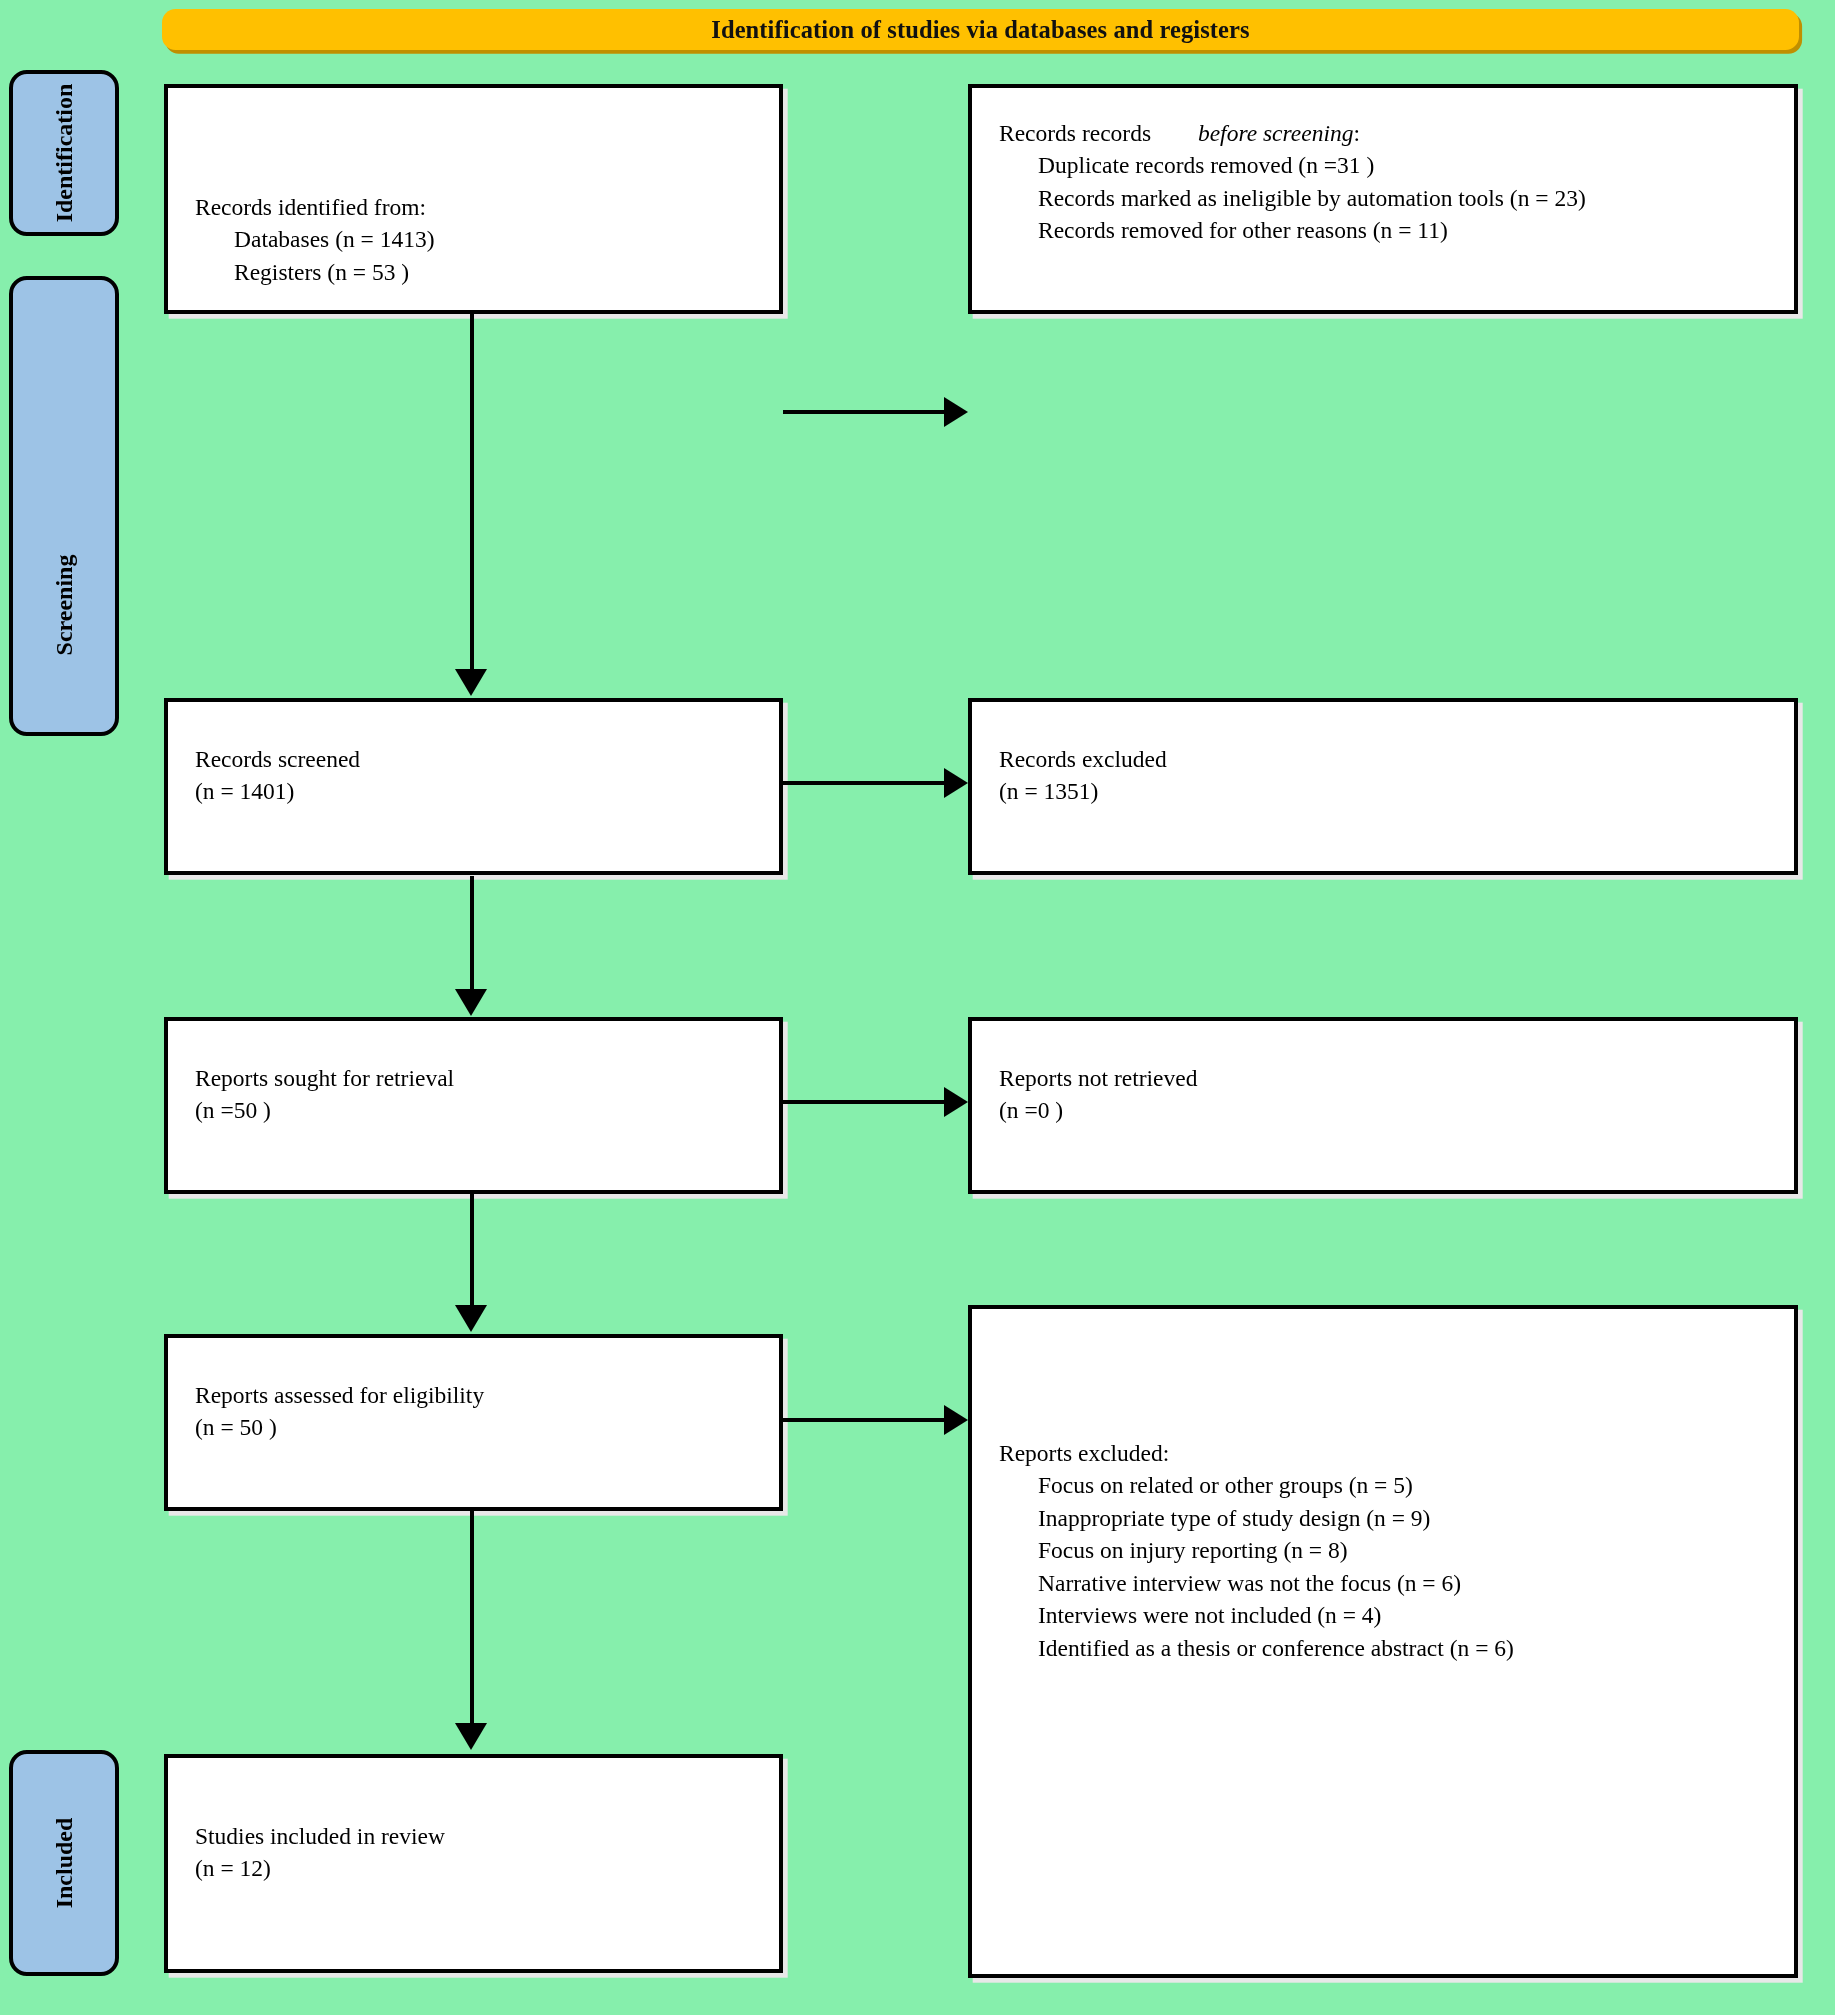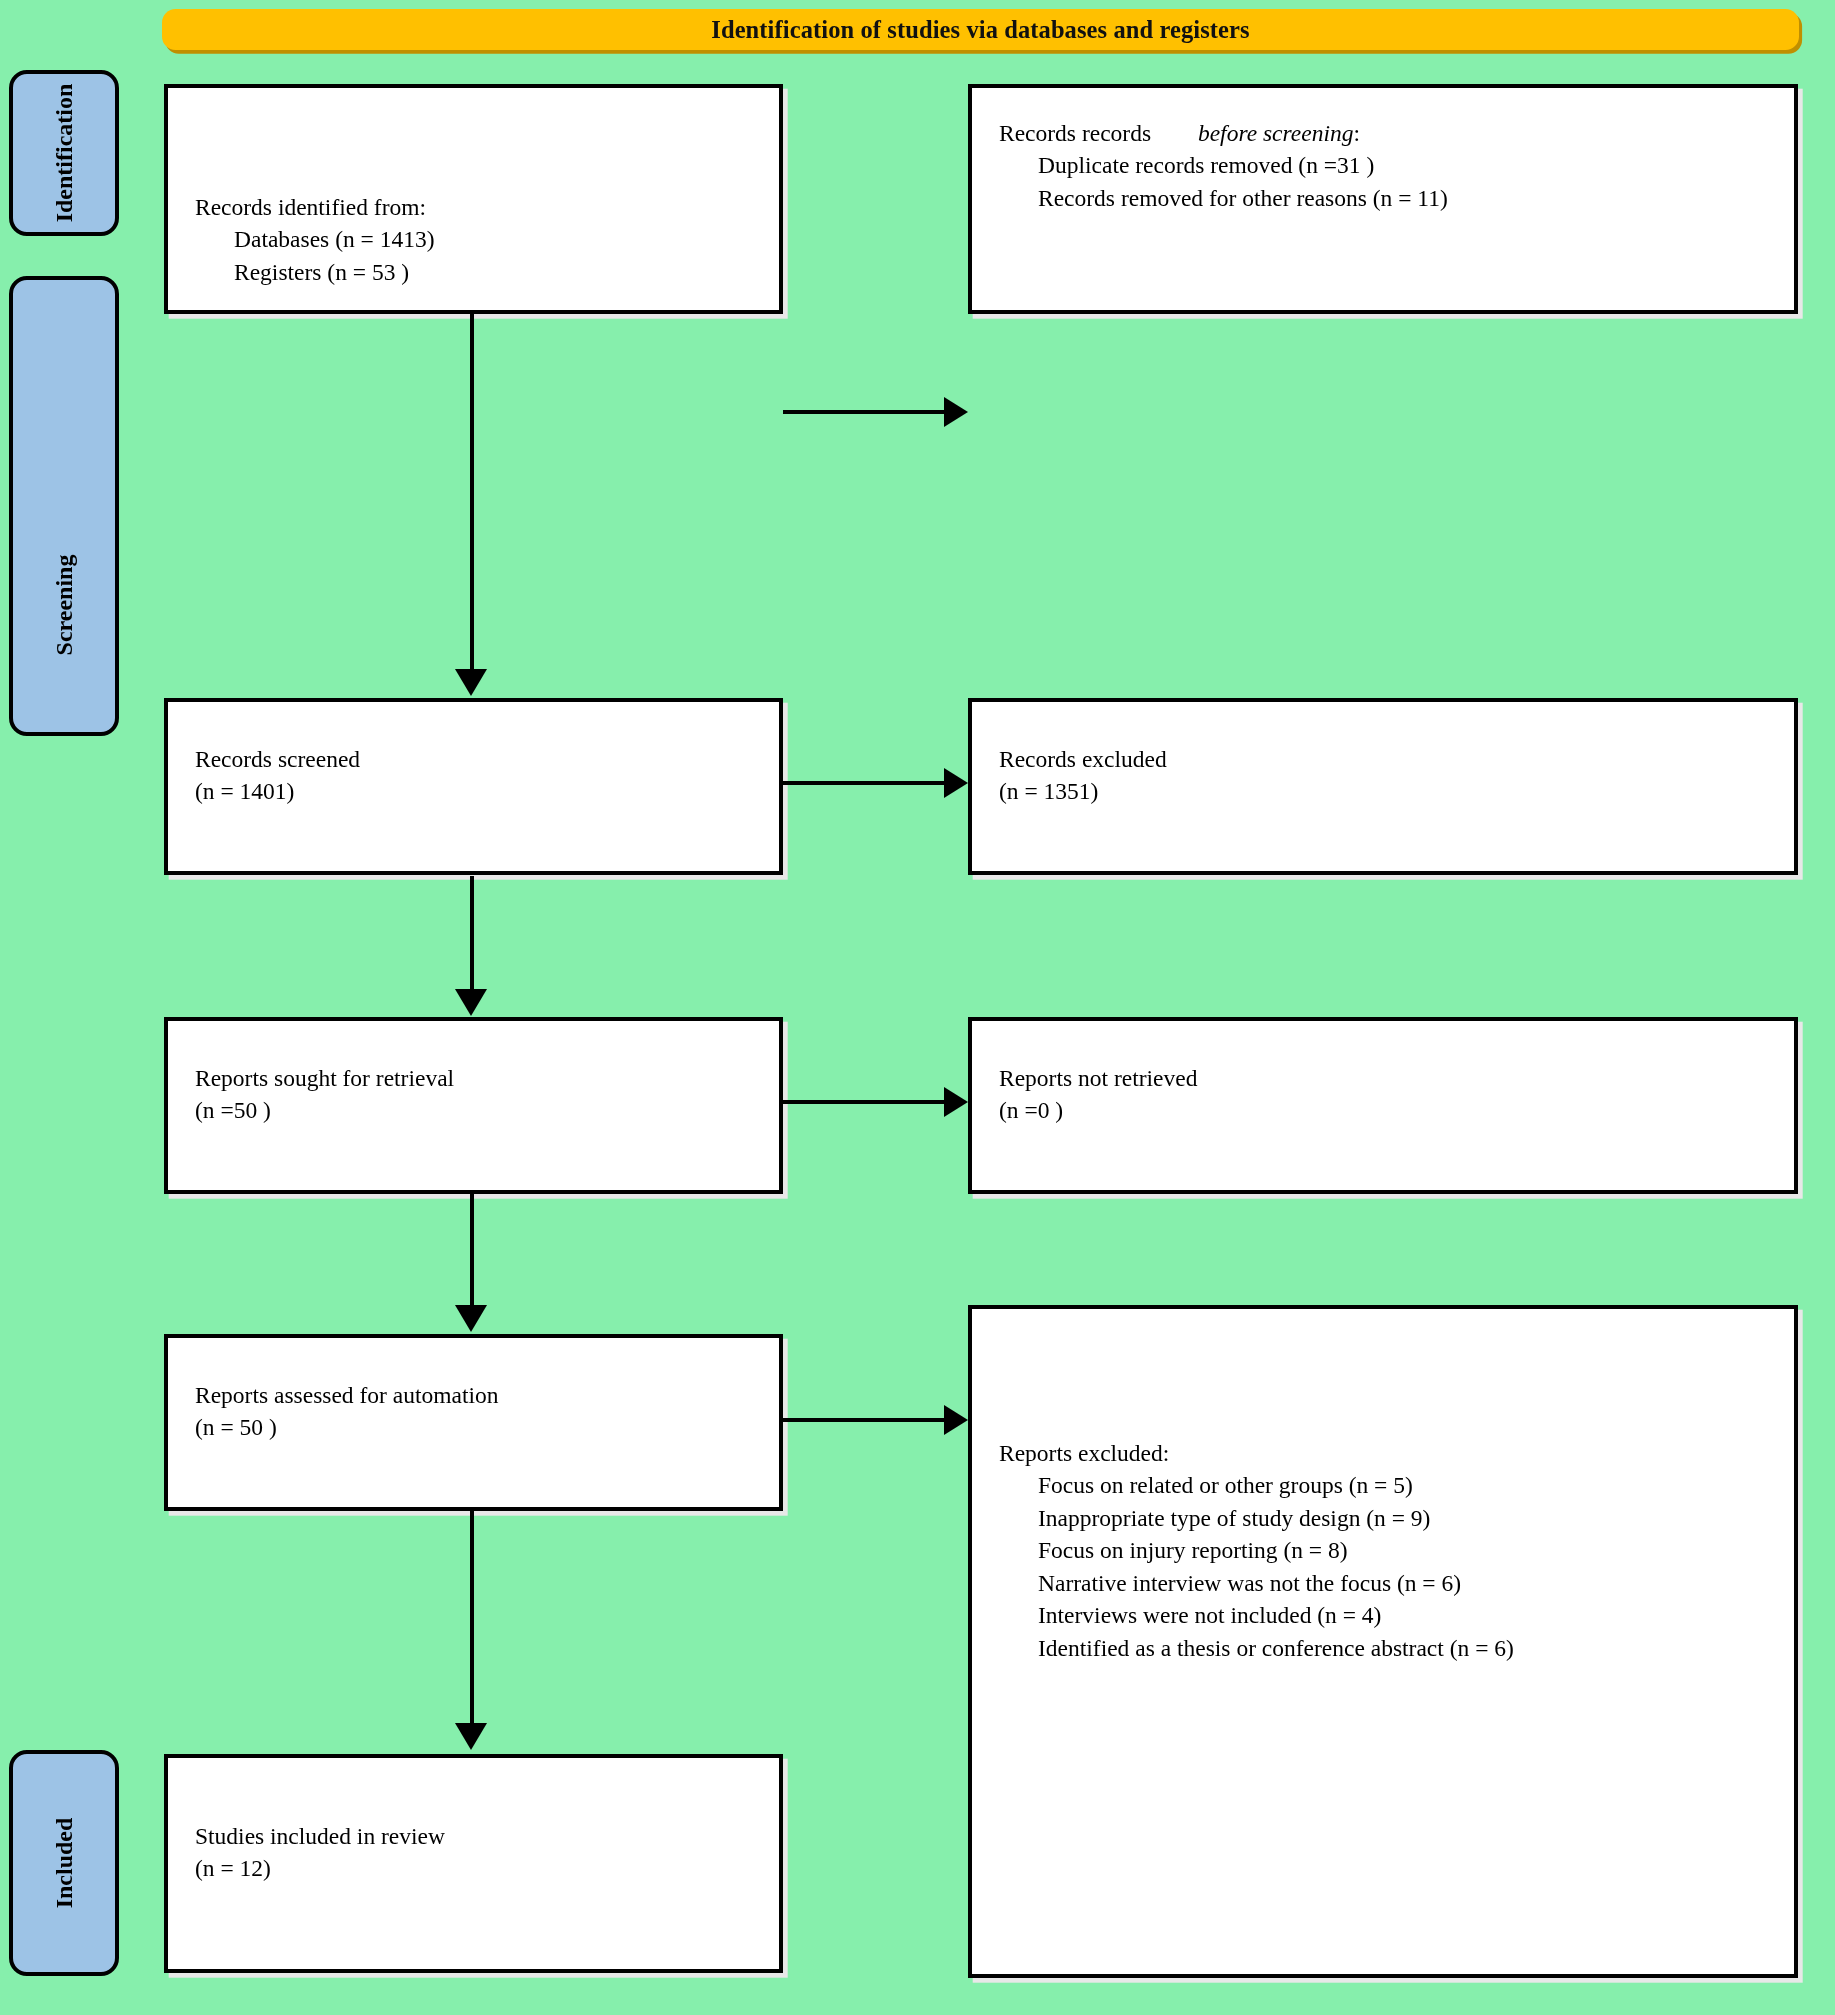--- a/index.html
+++ b/index.html
@@ -92,20 +92,21 @@
       <span>Records identified from:</span>
       <span class="ind">Databases (n = 1413)</span>
       <span class="ind">Registers (n = 53 )</span>
     </div>
   </div>
 
   <div class="pbox" id="box-removed">
     <div class="txt">
       <span><span>Records records </span><span class="ital">before screening</span><span>:</span></span>
       <span class="ind">Duplicate records removed (n =31 )</span>
+      <span class="ind just">Records marked as ineligible by automation tools (n = 23)</span>
       <span class="ind">Records removed for other reasons (n = 11)</span>
     </div>
   </div>
 
   <div class="pbox" id="box-screened">
     <div class="txt">
       <span>Records screened</span><br>
       <span>(n = 1401)</span>
     </div>
   </div>
@@ -126,21 +127,21 @@
 
   <div class="pbox" id="box-notretrieved">
     <div class="txt">
       <span>Reports not retrieved</span><br>
       <span>(n =0 )</span>
     </div>
   </div>
 
   <div class="pbox" id="box-assessed">
     <div class="txt">
-      <span>Reports assessed for automation</span><br>
+      <span>Reports assessed for eligibility</span><br>
       <span>(n = 50 )</span>
     </div>
   </div>
 
   <div class="pbox" id="box-repexcluded">
     <div class="txt">
       <span>Reports excluded:</span>
       <span class="ind">Focus on related or other groups (n = 5)</span>
       <span class="ind">Inappropriate type of study design (n = 9)</span>
       <span class="ind">Focus on injury reporting (n = 8)</span>

